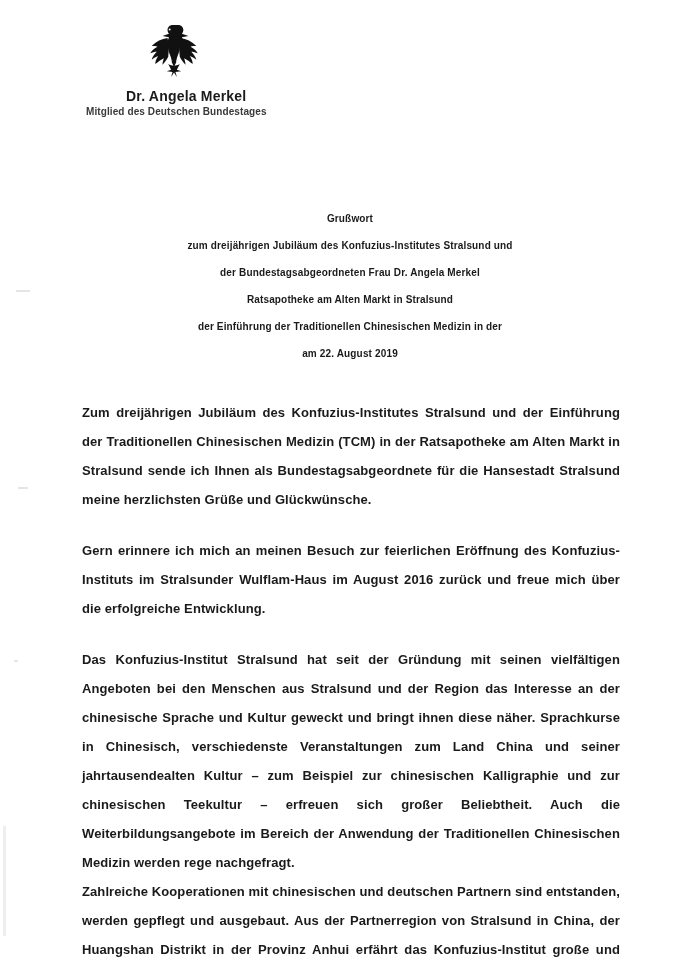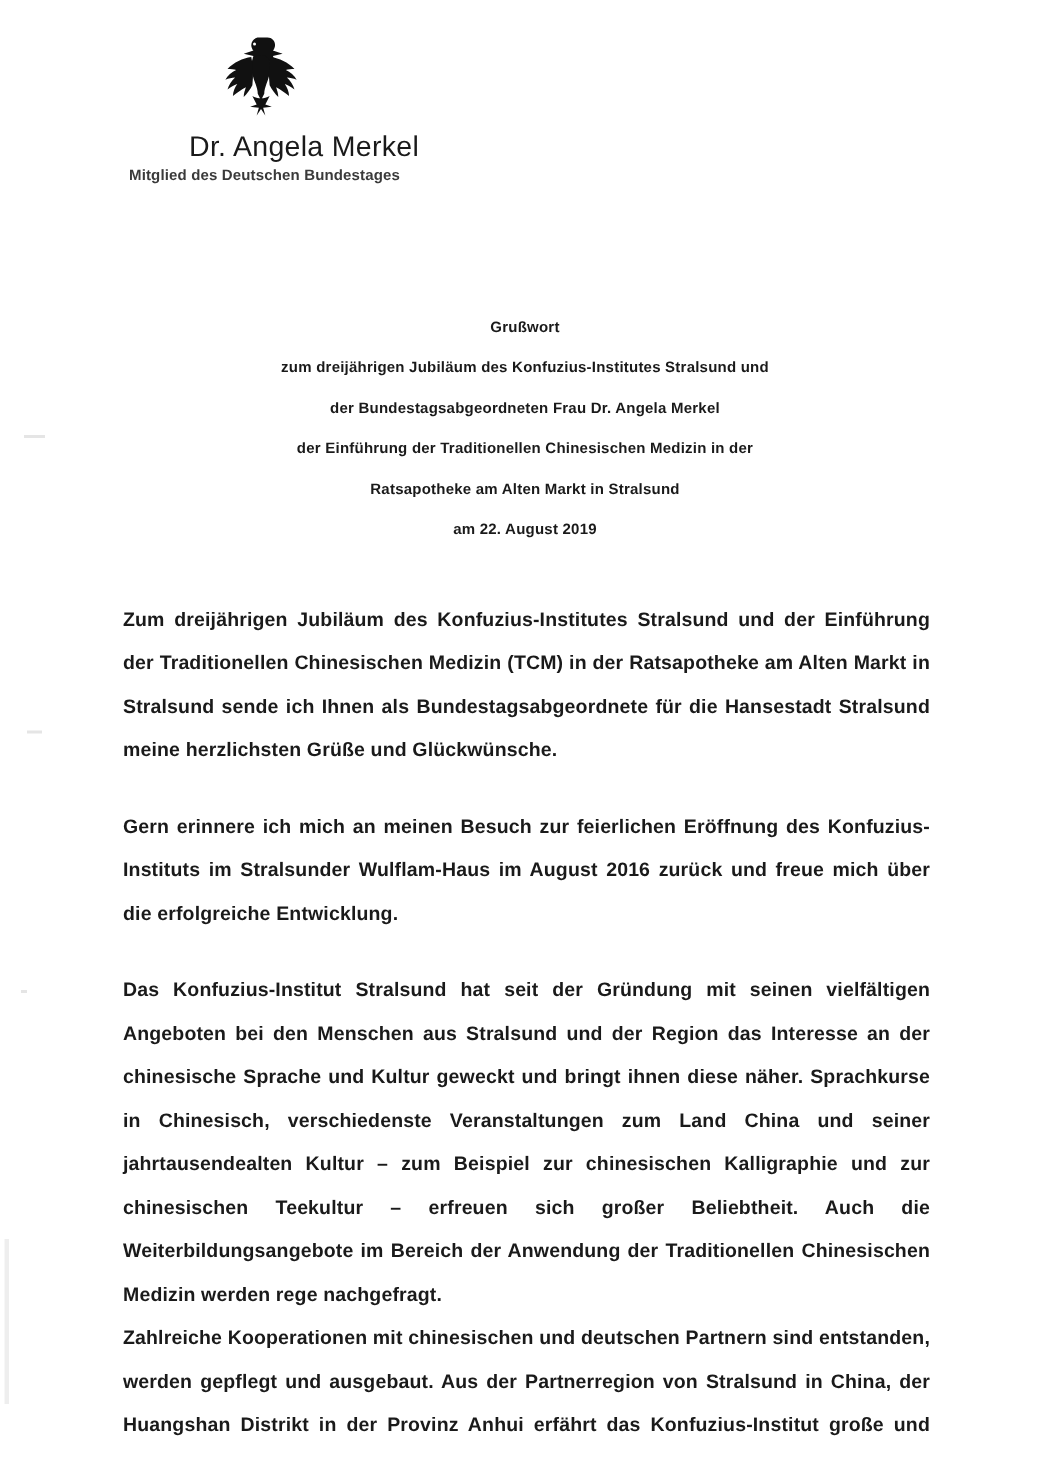--- a/index.html
+++ b/index.html
@@ -40,22 +40,22 @@
     top: 22px;
     width: 330px;
   }
   .eagle {
     width: 72px;
     height: 58px;
     margin: 0 auto 8px 52px;
     display: block;
   }
   .lh-name {
-    font-size: 19px;
-    font-weight: normal;
+    font-size: 14px;
+    font-weight: bold;
     letter-spacing: .2px;
     margin: 0 0 2px 0;
     text-align: left;
     padding-left: 40px;
   }
   .lh-sub {
     font-size: 10px;
     font-weight: bold;
     color: #3a3a3a;
     margin: 0;
@@ -128,22 +128,22 @@
       </g>
     </svg>
     <div class="lh-name">Dr. Angela Merkel</div>
     <div class="lh-sub">Mitglied des Deutschen Bundestages</div>
   </div>
 
   <div class="title-block">
     <div class="title-line">Grußwort</div>
     <div class="title-line">zum dreijährigen Jubiläum des Konfuzius-Institutes Stralsund und</div>
     <div class="title-line">der Bundestagsabgeordneten Frau Dr. Angela Merkel</div>
+    <div class="title-line">Ratsapotheke am Alten Markt in Stralsund</div>
     <div class="title-line">der Einführung der Traditionellen Chinesischen Medizin in der</div>
-    <div class="title-line">Ratsapotheke am Alten Markt in Stralsund</div>
     <div class="title-line">am 22. August 2019</div>
   </div>
 
   <div class="body-block">
     <p class="para">Zum dreijährigen Jubiläum des Konfuzius-Institutes Stralsund und der Einführung der Traditionellen Chinesischen Medizin (TCM) in der Ratsapotheke am Alten Markt in Stralsund sende ich Ihnen als Bundestagsabgeordnete für die Hansestadt Stralsund meine herzlichsten Grüße und Glückwünsche.</p>
     <p class="para">Gern erinnere ich mich an meinen Besuch zur feierlichen Eröffnung des Konfuzius-Instituts im Stralsunder Wulflam-Haus im August 2016 zurück und freue mich über die erfolgreiche Entwicklung.</p>
     <p class="para tight">Das Konfuzius-Institut Stralsund hat seit der Gründung mit seinen vielfältigen Angeboten bei den Menschen aus Stralsund und der Region das Interesse an der chinesische Sprache und Kultur geweckt und bringt ihnen diese näher. Sprachkurse in Chinesisch, verschiedenste Veranstaltungen zum Land China und seiner jahrtausendealten Kultur – zum Beispiel zur chinesischen Kalligraphie und zur chinesischen Teekultur – erfreuen sich großer Beliebtheit. Auch die Weiterbildungsangebote im Bereich der Anwendung der Traditionellen Chinesischen Medizin werden rege nachgefragt.</p>
     <p class="para nogap">Zahlreiche Kooperationen mit chinesischen und deutschen Partnern sind entstanden, werden gepflegt und ausgebaut. Aus der Partnerregion von Stralsund in China, der Huangshan Distrikt in der Provinz Anhui erfährt das Konfuzius-Institut große und vielseitige Unterstützung.</p>
   </div>
 

